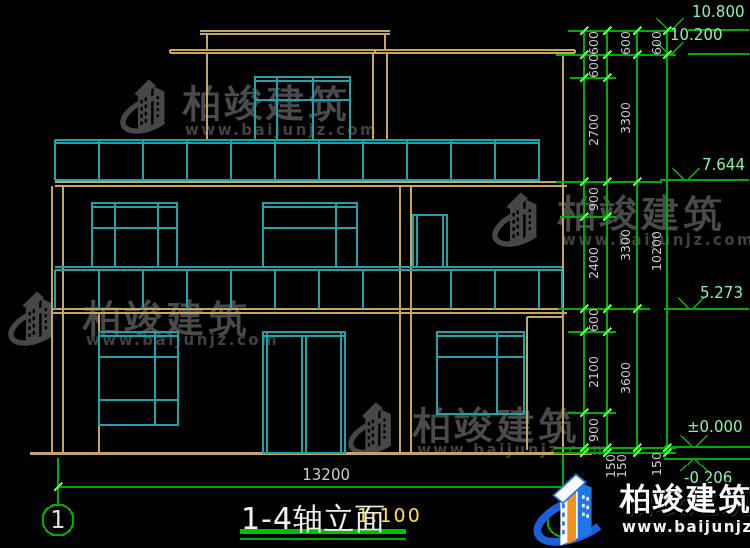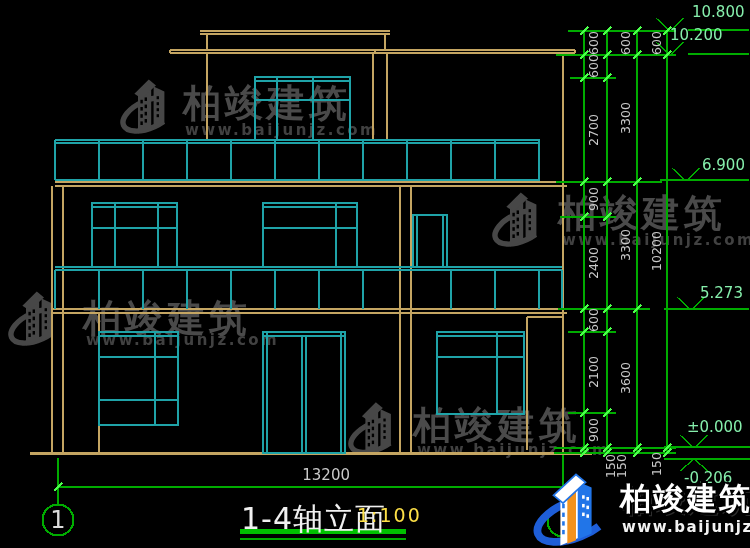--- a/index.html
+++ b/index.html
@@ -277,21 +277,21 @@
   <div class="dimv" style="left:594px;top:238px">3300</div>
   <div class="dimv" style="left:594px;top:371px">3600</div>
   <div class="dimv" style="left:625px;top:36px">600</div>
   <div class="dimv" style="left:625px;top:244px">10200</div>
   <div class="dimv" style="left:579px;top:459px">150</div>
   <div class="dimv" style="left:590px;top:459px">150</div>
   <div class="dimv" style="left:625px;top:457px">150</div>
 
   <div class="elev" style="left:692px;top:3px">10.800</div>
   <div class="elev" style="left:670px;top:26px">10.200</div>
-  <div class="elev" style="left:702px;top:156px">6.900</div>
+  <div class="elev" style="left:702px;top:156px">7.644</div>
   <div class="elev" style="left:700px;top:284px">5.273</div>
   <div class="elev" style="left:687px;top:418px">±0.000</div>
   <div class="elev" style="left:684px;top:469px">-0.206</div>
 
   <div class="dimh" style="left:270px;top:466px;width:80px">13200</div>
 
   <div class="axisnum" style="left:42px;top:506px;width:32px">1</div>
 
   <div class="dtitle" style="left:241px;top:499px">1-4轴立面</div>
   <div class="dscale" style="left:357px;top:504px">1:100</div>

